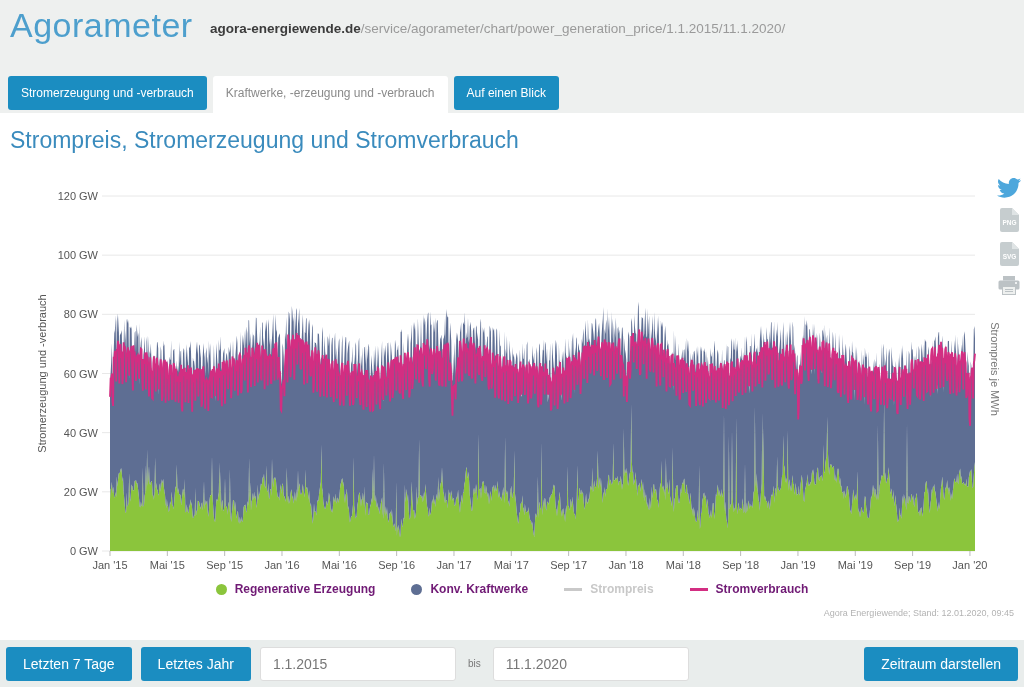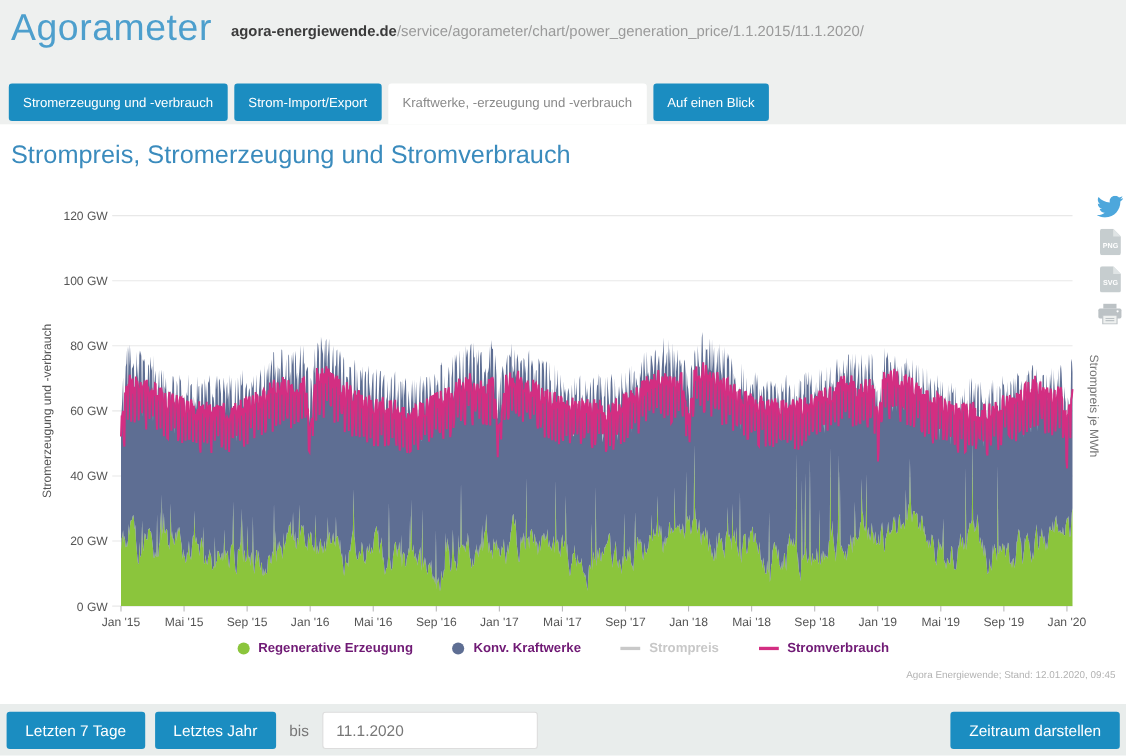--- a/index.html
+++ b/index.html
@@ -38,31 +38,30 @@
   .icons svg{display:block;cursor:pointer;}
   
   .toolbar{position:absolute;left:0;right:0;bottom:0;height:47px;background:#e9edec;
            display:flex;align-items:center;gap:9px;padding:0 6px;box-sizing:border-box;}
   .btn{background:#1b8dc1;color:#fff;border:none;height:34px;padding:0 17px;
        font-size:14px;border-radius:3px;font-family:inherit;cursor:pointer;white-space:nowrap;}
   .btn.submit{margin-left:auto;}
   .date-input{height:34px;width:196px;border:1px solid #dddddd;border-radius:3px;
               padding:0 12px;font-size:14px;color:#777;font-family:inherit;background:#fff;
               box-sizing:border-box;}
-  .bis{color:#777;font-size:14px;padding:0 3px;}
+  .bis{color:#777;font-size:10px;padding:0 3px;}
 </style>
 </head>
 <body>
 
 <div class="header">
   <div class="brand">Agorameter</div>
   <div class="url"><b>agora-energiewende.de</b><span>/service/agorameter/chart/power_generation_price/1.1.2015/11.1.2020/</span></div>
   <div class="tabs">
     <div class="tab">Stromerzeugung und -verbrauch</div>
-    <div class="tab">Strom-Import/Export</div>
     <div class="tab active">Kraftwerke, -erzeugung und -verbrauch</div>
     <div class="tab">Auf einen Blick</div>
   </div>
 </div>
 
 <h1 class="page-title">Strompreis, Stromerzeugung und Stromverbrauch</h1>
 
 <svg id="chart-svg" width="1024" height="402">
     <line x1="102" y1="379" x2="975" y2="379" stroke="#e8e8e8" stroke-width="1"></line>
     <text x="98" y="383" text-anchor="end" font-size="11" fill="#555">0 GW</text>
@@ -158,16 +157,17 @@
     <span class="swatch lin" style="background: rgb(211, 46, 130);"></span>
     <span>Stromverbrauch</span>
   </div>
 </div>
 
 <div class="attribution">Agora Energiewende; Stand: 12.01.2020, 09:45</div>
 
 <div class="toolbar">
   <button class="btn">Letzten 7 Tage</button>
   <button class="btn">Letztes Jahr</button>
+  <input class="date-input" value="1.1.2015" style="">
   <span class="bis">bis</span>
   <input class="date-input" value="11.1.2020" style="">
   <button class="btn submit">Zeitraum darstellen</button>
 </div>
 
 </body></html>

